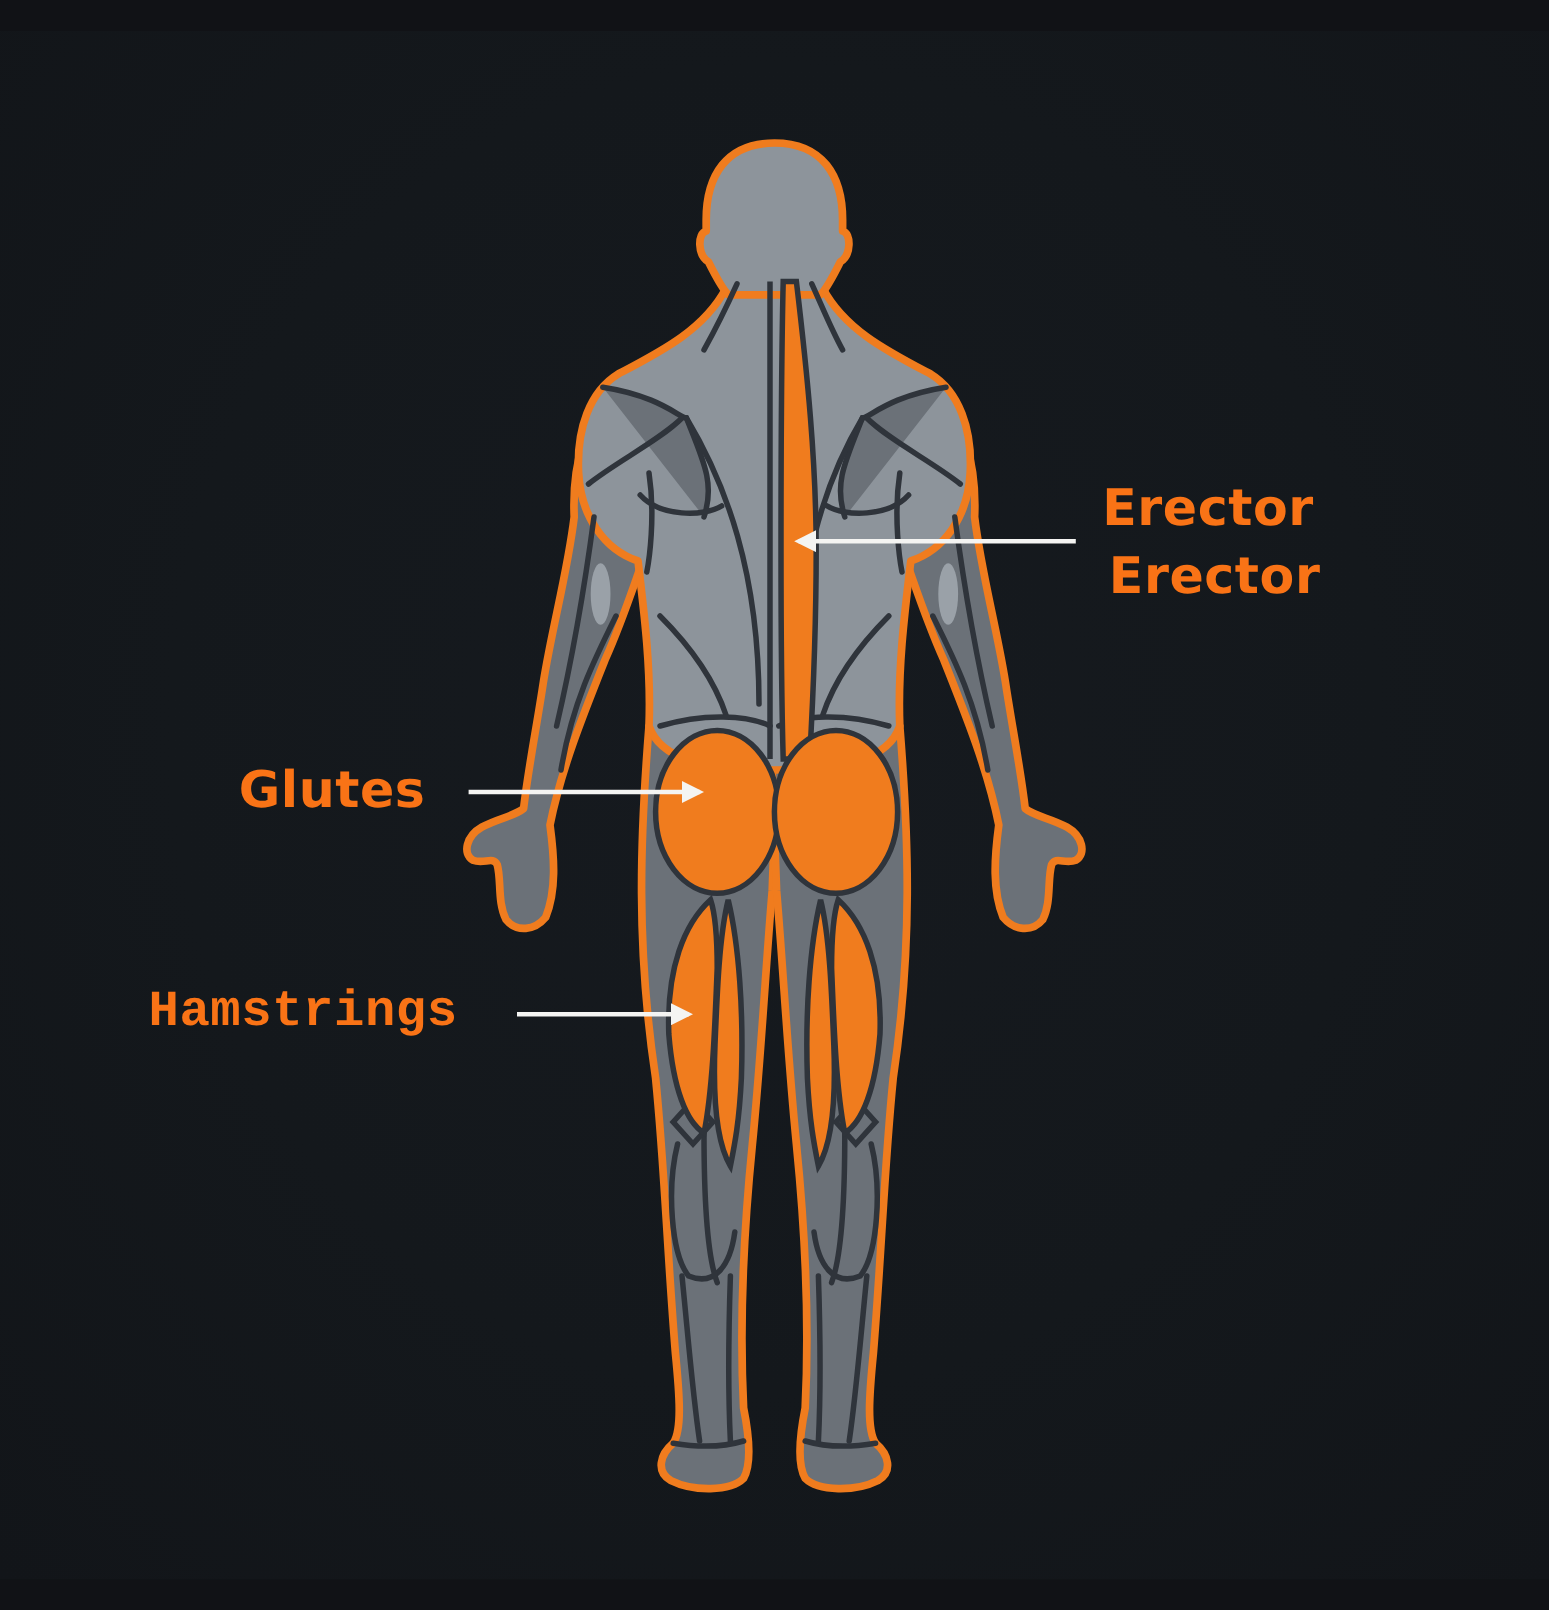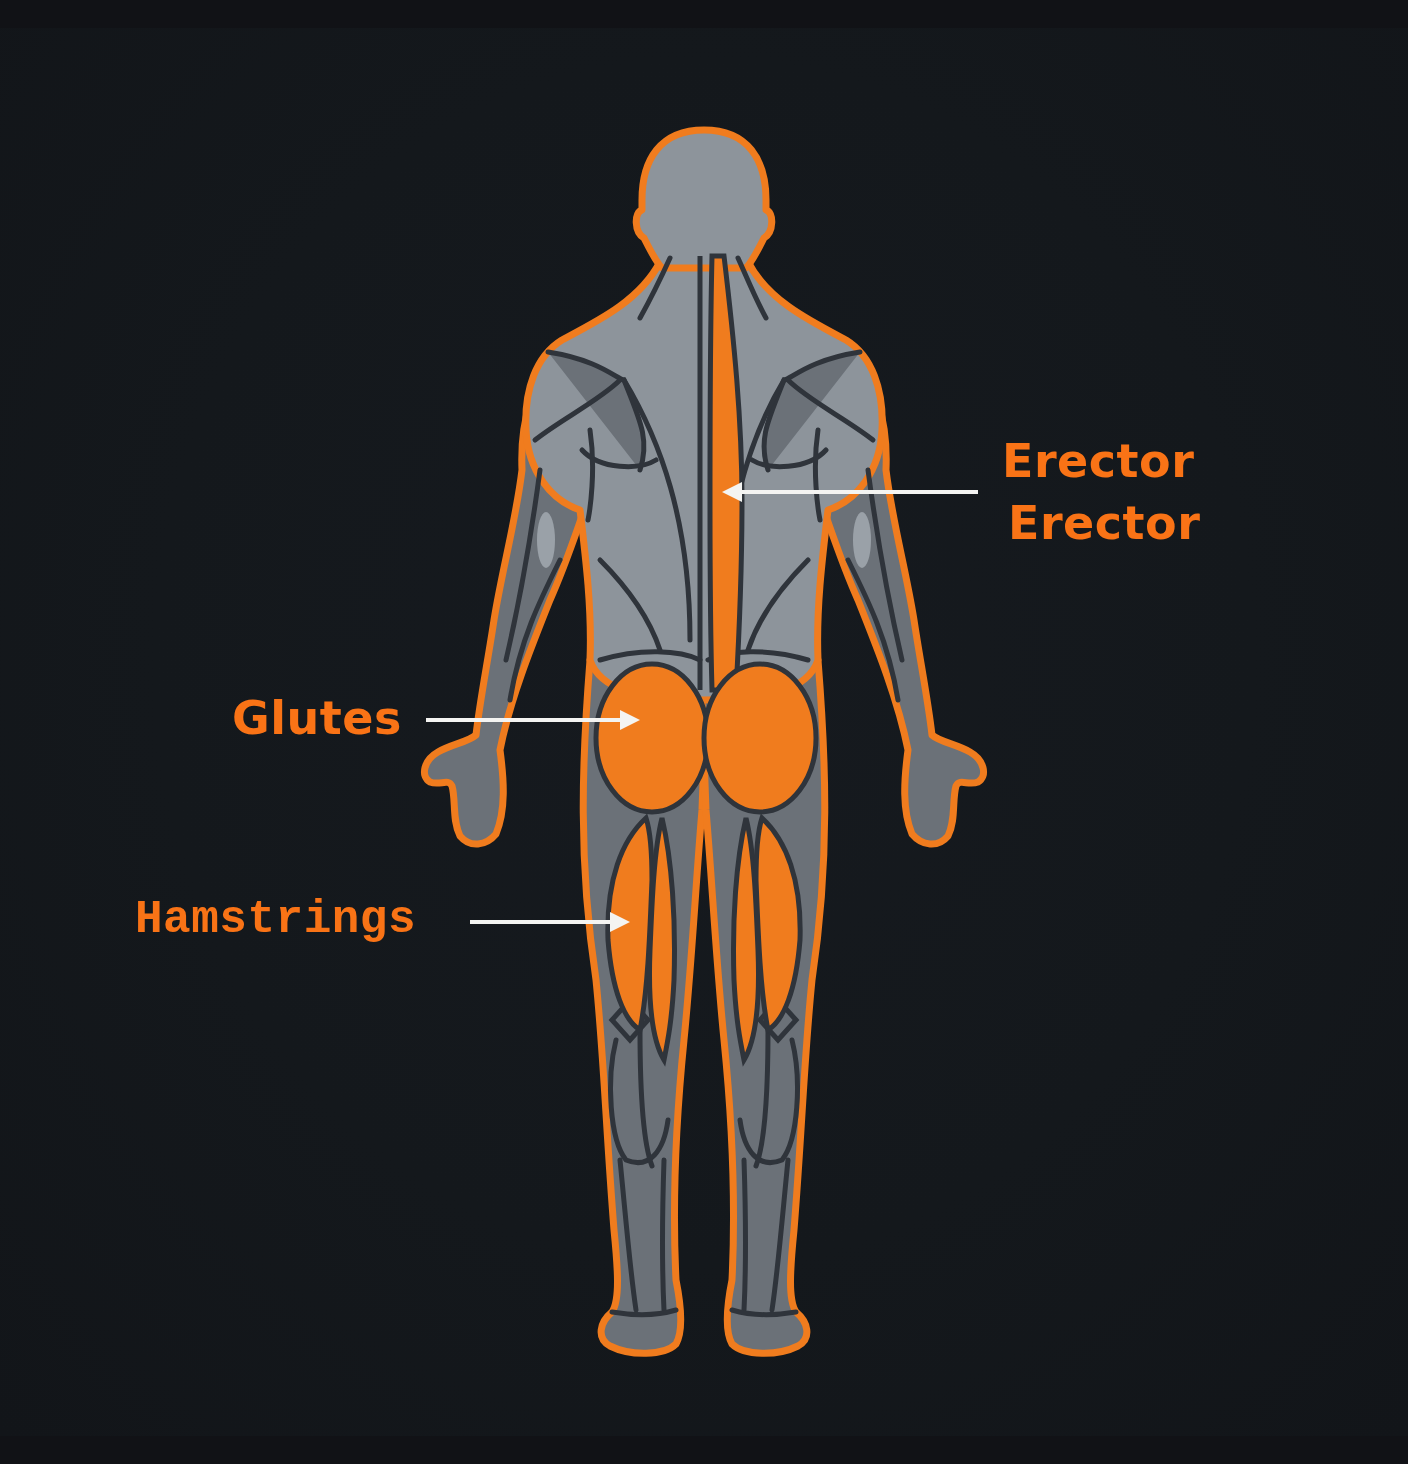--- a/index.html
+++ b/index.html
@@ -48,21 +48,21 @@
     white-space: nowrap;
   }
   .label-erector {
     left: 1002px;
     top: 430px;
     text-align: left;
   }
   .label-erector span { display: block; }
   .label-erector .line2 { margin-left: 6px; }
   .label-glutes {
-    left: 232px;
+    left: 217px;
     top: 687px;
   }
   .label-hamstrings {
     left: 135px;
     top: 889px;
     font-family: Liberation Mono, monospace;
   }
 </style>
 </head>
 <body>

